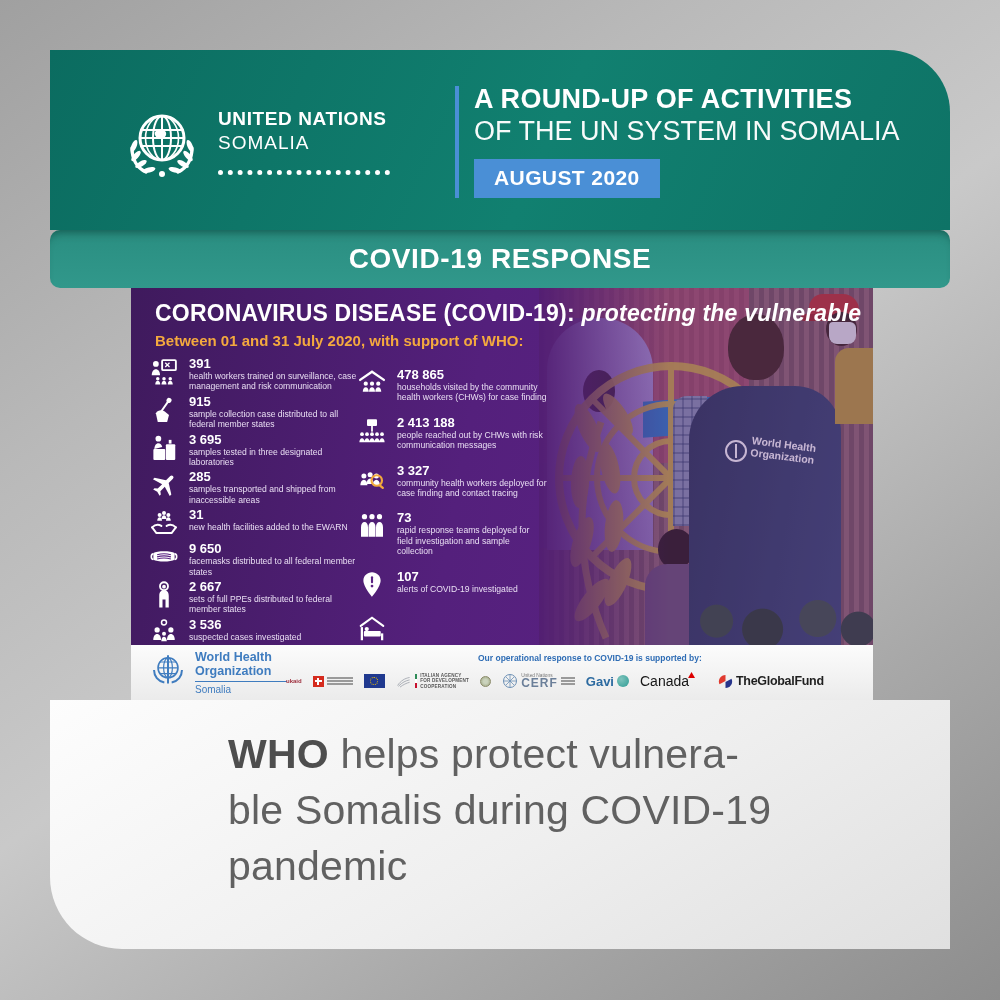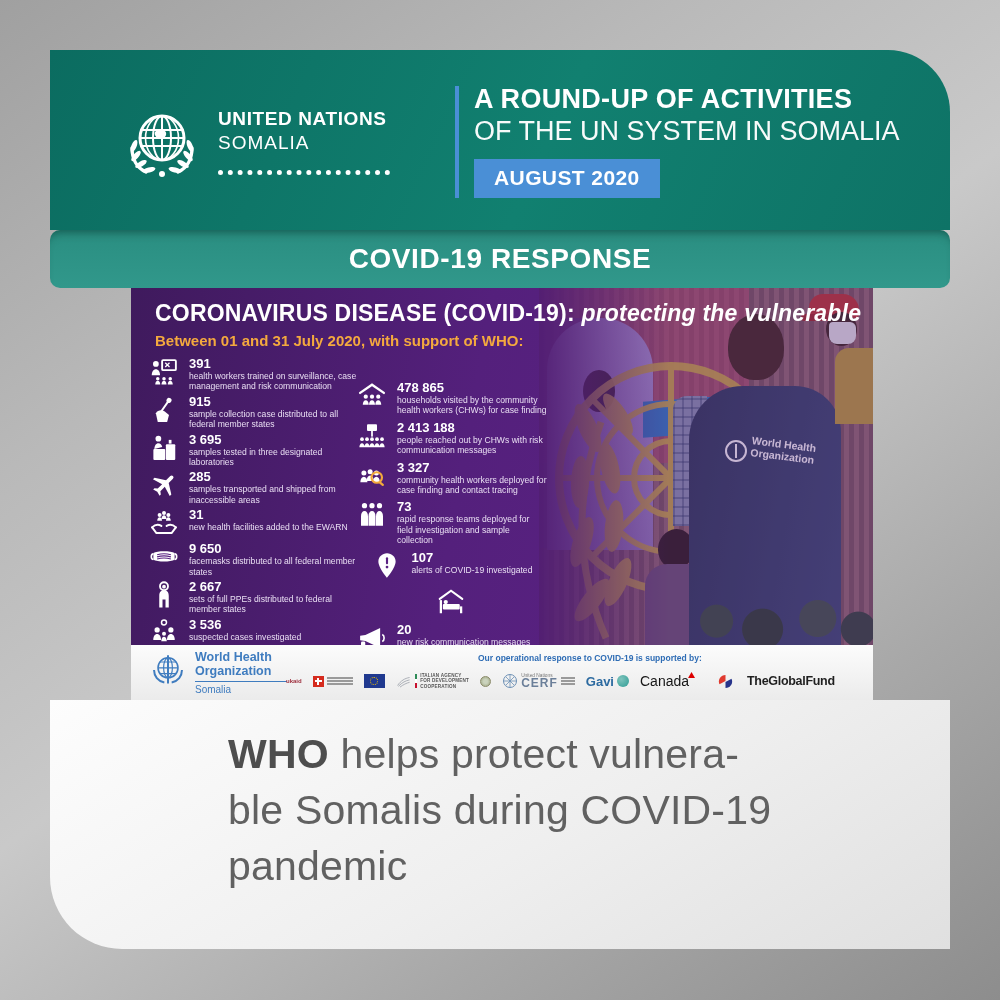--- a/index.html
+++ b/index.html
@@ -34,21 +34,21 @@
   .ig { position:absolute; left:131px; top:288px; width:742px; height:412px; }
   .ig-main { position:relative; width:742px; height:357px; overflow:hidden;
     background:linear-gradient(100deg,#3f1a5d 0%,#54207c 45%,#5e2387 100%); }
   .ig-title { position:absolute; left:24px; top:12px; z-index:6; color:#fff;
     font-size:23px; font-weight:700; letter-spacing:.2px; }
   .ig-title em { font-style:italic; }
   .ig-sub { position:absolute; left:24px; top:44px; z-index:6; color:#f4a93e;
     font-size:15px; font-weight:700; }
   .col { position:absolute; z-index:6; display:flex; flex-direction:column; }
   .col-l { left:16px; top:68px; width:212px; gap:2px;justify-content:space-between; }
-  .col-r { left:224px; top:92px; width:192px; gap:4px;align-items:center; }
+  .col-r { left:224px; top:79px; width:192px; gap:12px; }
   .stat { display:flex; gap:8px; align-items:flex-start; }
   .s-icon { width:34px; min-width:34px; height:32px; display:flex; align-items:center; justify-content:center; }
   .s-num { display:block; font-size:13px; line-height:15px; font-weight:700; color:#fff; }
   .s-lbl { display:block; font-style:normal; font-size:8.6px; line-height:10.4px; color:#e9def3; max-width:172px; }
 
   
   .photo { position:absolute; left:408px; top:0; width:334px; height:357px;
     background:repeating-linear-gradient(90deg,#7d5a60 0 5px,#956d72 5px 10px); }
   .p-pink { position:absolute; z-index:1; left:0; top:0; width:210px; height:175px; background:rgba(190,72,106,.5); }
   .p-blueviolet { position:absolute; z-index:1; left:0; top:30px; width:60px; height:230px; background:rgba(96,74,188,.45); }
@@ -105,21 +105,21 @@
   .ita-sq { width:16px; height:13px; }
   .ita-bar { width:2.5px; height:14px; background:linear-gradient(180deg,#2e8b57 33%,#fff 33% 66%,#c8102e 66%); }
   .ita-t span { display:block; font-size:4.6px; line-height:5.4px; color:#555; font-weight:700; letter-spacing:.2px; }
   .it-emblem { width:11px; height:11px; border-radius:50%; border:1px solid #8b8b6a; background:radial-gradient(circle,#cbd3bd 30%,#9aa37e); }
   .cerf-t small { display:block; font-size:4.8px; color:#777; }
   .cerf-t b { display:block; font-size:12px; font-weight:700; color:#6b7f99; letter-spacing:1px; line-height:11px; }
   .gavi b { font-size:13px; font-weight:700; color:#2c6aa0; }
   .gavi i { width:12px; height:12px; border-radius:50%; background:radial-gradient(circle at 35% 35%,#7fc4bd,#2e9c94); display:inline-block; }
   .canada { position:relative; font-family:Liberation Sans, sans-serif; font-size:14px; color:#151515; padding-right:4px; }
   .canada i { position:absolute; right:0; top:-3px; width:7px; height:6px; background:#d00; clip-path:polygon(50% 0,100% 100%,0 100%); }
-  .tgf b { font-size:12.5px; font-weight:700; color:#1f1f1f; letter-spacing:-.3px;margin-left:11px; }
+  .tgf b { font-size:12.5px; font-weight:700; color:#1f1f1f; letter-spacing:-.3px; }
 
   
   .bottom-card { position:absolute; left:50px; top:700px; width:900px; height:249px;
     border-bottom-left-radius:72px;
     background:linear-gradient(150deg,#fdfdfd 0%,#efefef 55%,#e0e0e0 100%); }
   .headline { position:absolute; left:178px; top:26px; color:#616161; font-size:41px; line-height:56px; letter-spacing:.2px; }
   .hl { display:block; }
   .headline strong { font-weight:700; color:#4e4e4e; }
 </style>
 </head>

